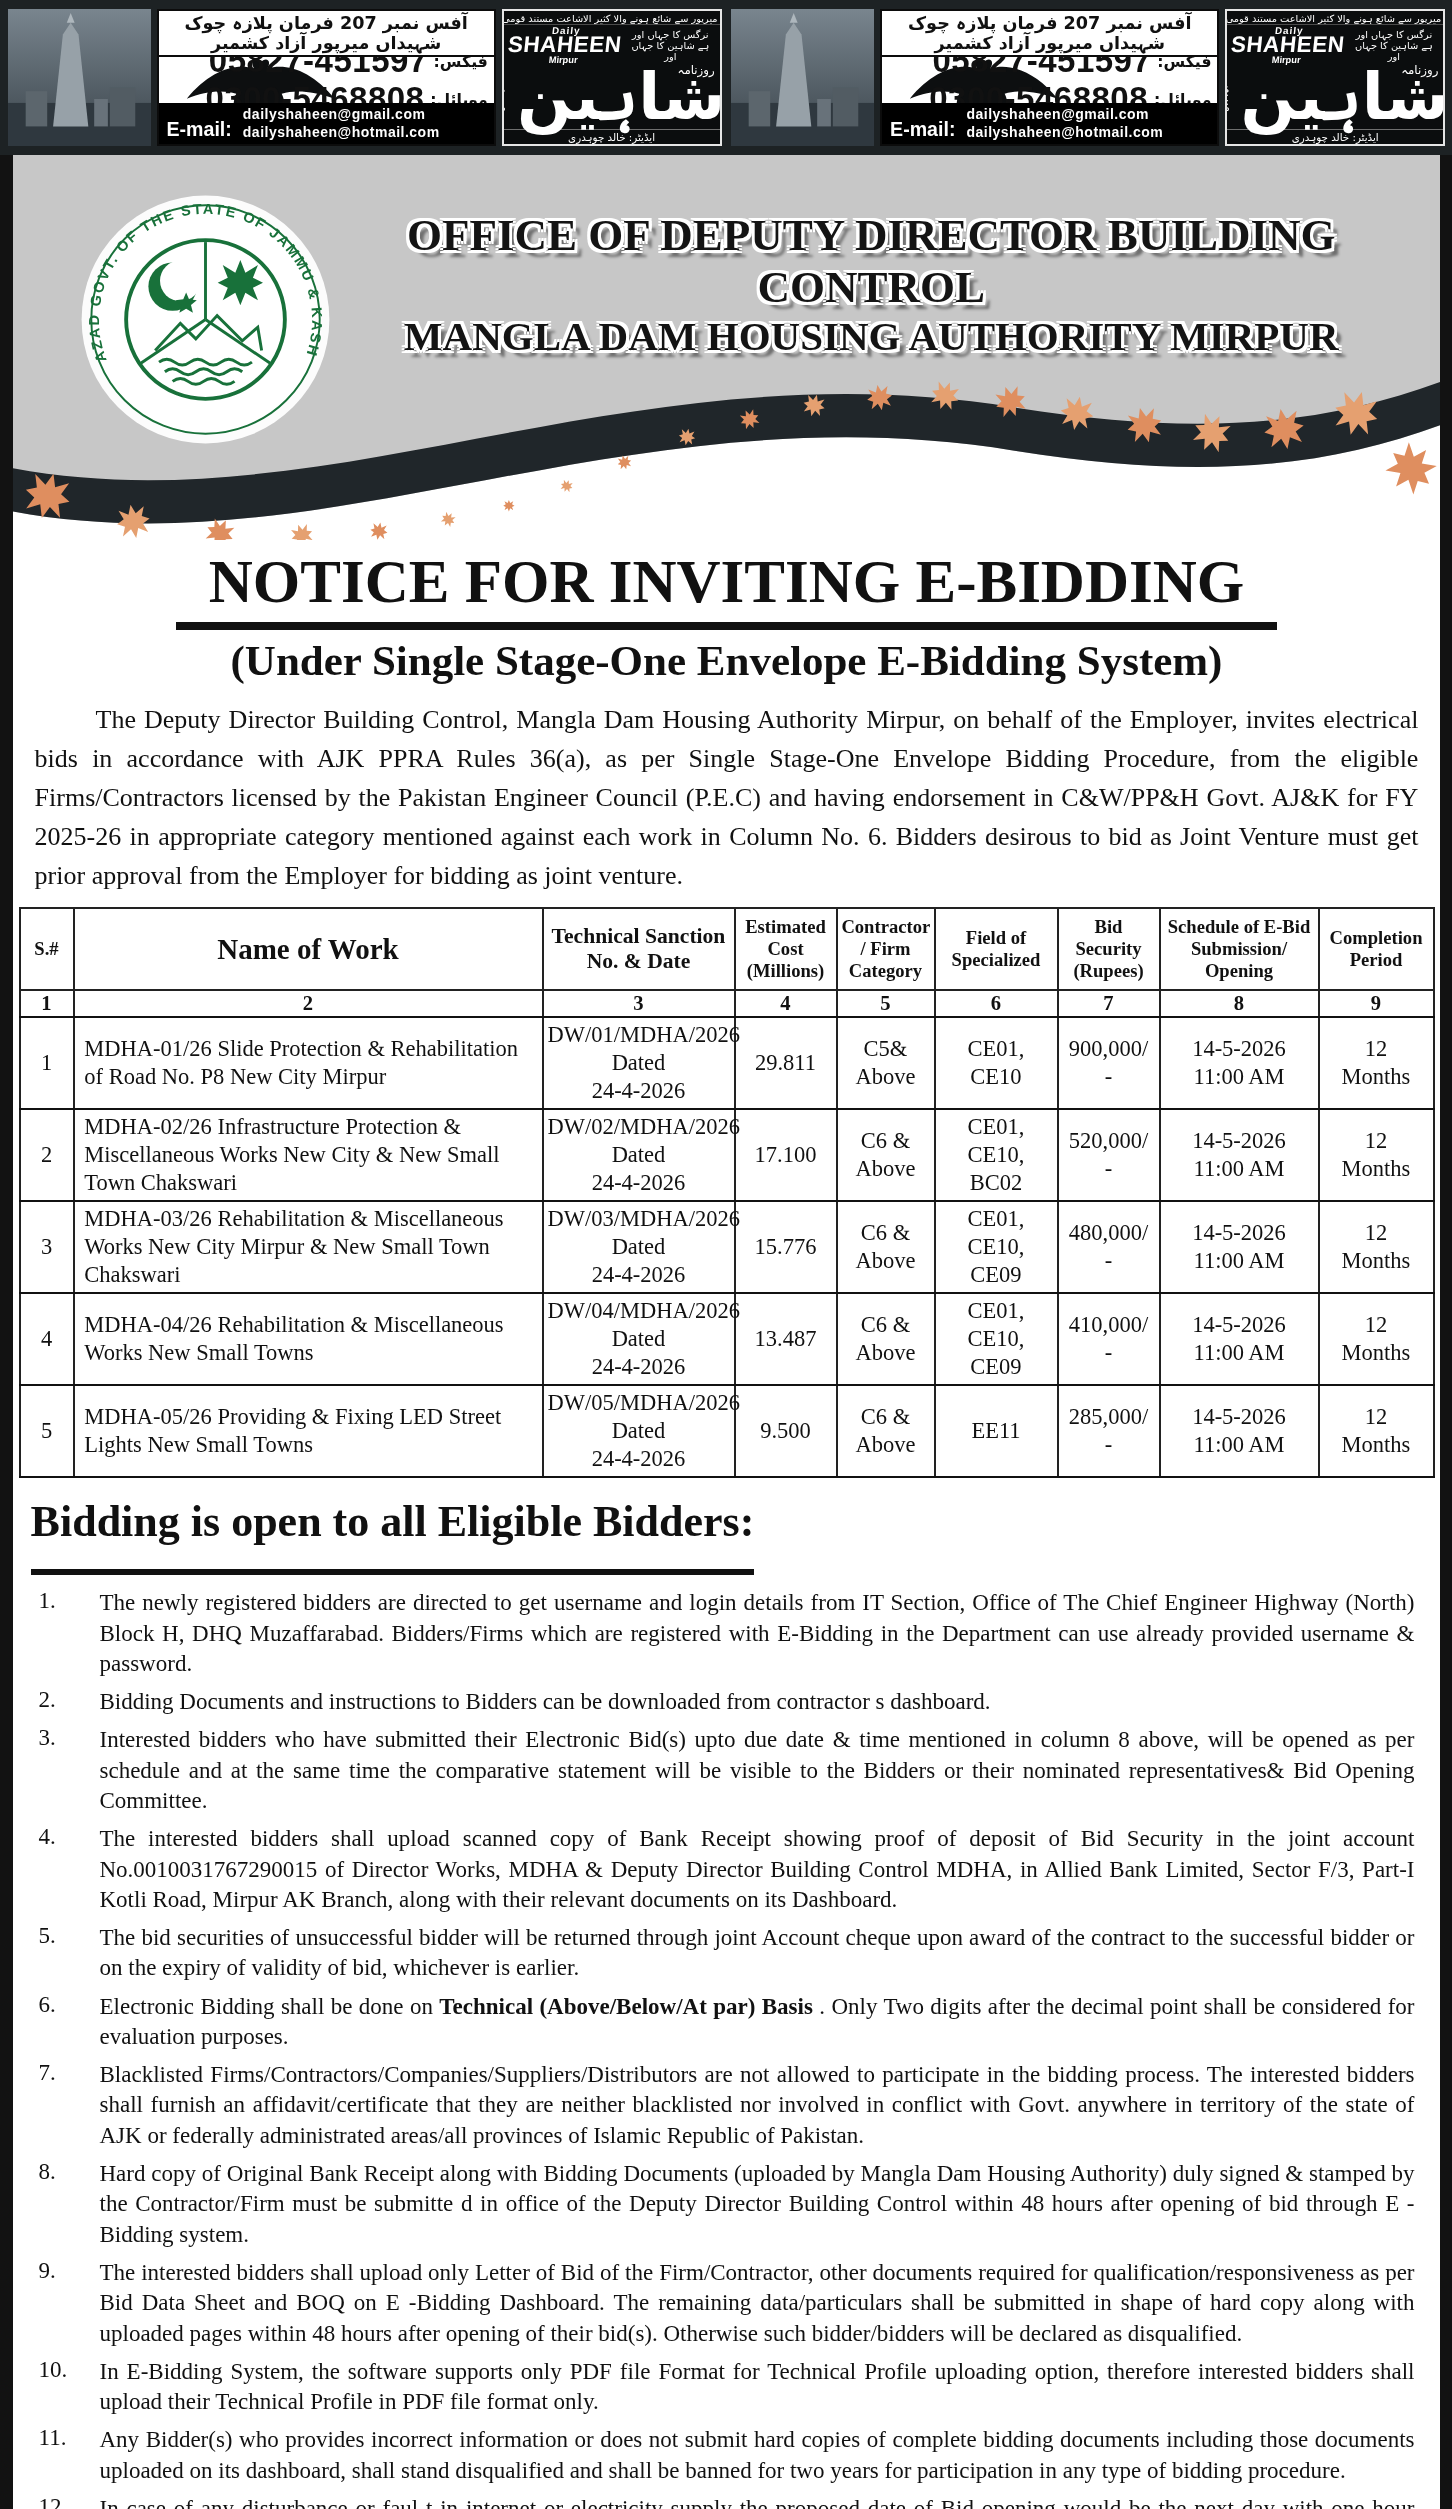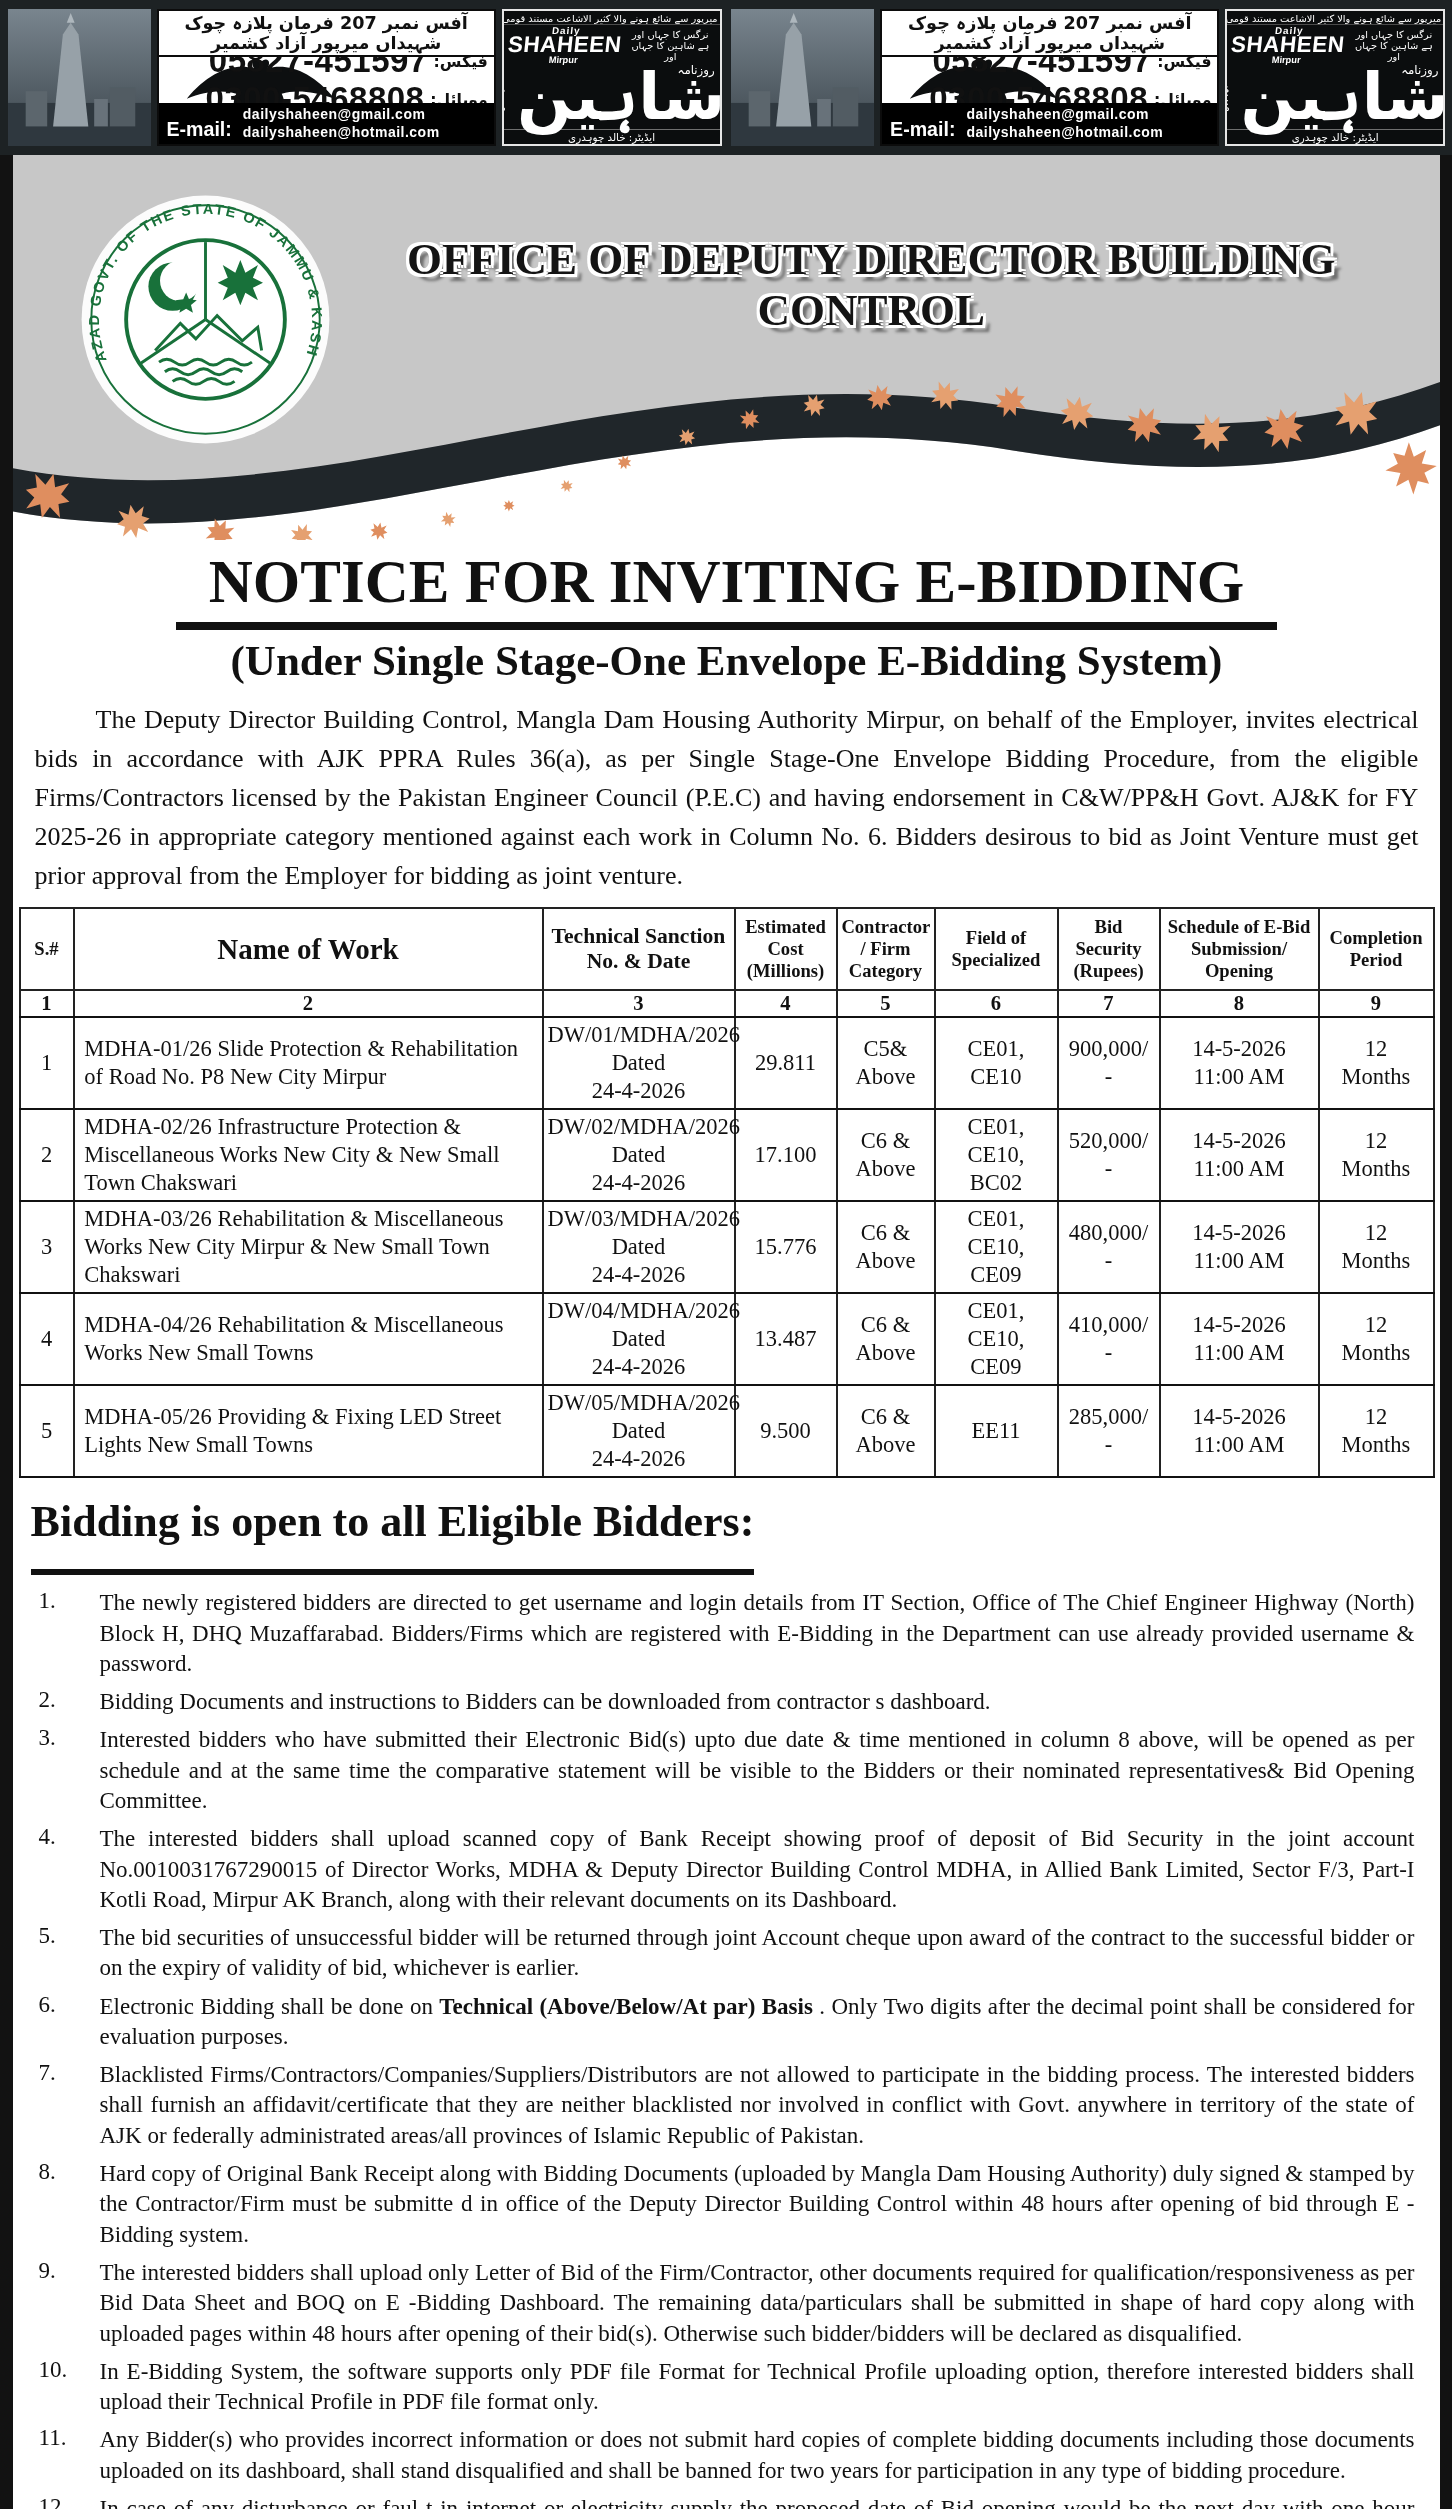--- a/index.html
+++ b/index.html
@@ -195,20 +195,21 @@
       </div>
     </div>
   </div>
 
   <div class="doc">
 
     <div class="gray-wrap">
       <div class="title-band">
         <div class="org-titles">
           <div class="org-title1 outlined">OFFICE OF DEPUTY DIRECTOR BUILDING CONTROL</div>
+          <div class="org-title2 outlined">MANGLA DAM HOUSING AUTHORITY MIRPUR</div>
         </div>
       </div>
 
       <svg class="wave-svg" viewBox="0 0 1482 165" preserveAspectRatio="none">
         <defs>
           <symbol id="leafShape" viewBox="-10 -10 20 20">
             <path d="M0,-9 L2,-4 L7,-7 L5,-2 L9,0 L5,2 L7,7 L2,4 L0,9 L-2,4 L-7,7 L-5,2 L-9,0 L-5,-2 L-7,-7 L-2,-4 Z"></path>
           </symbol>
         </defs>
         <rect x="0" y="0" width="1482" height="165" fill="#c7c7c7"></rect>

